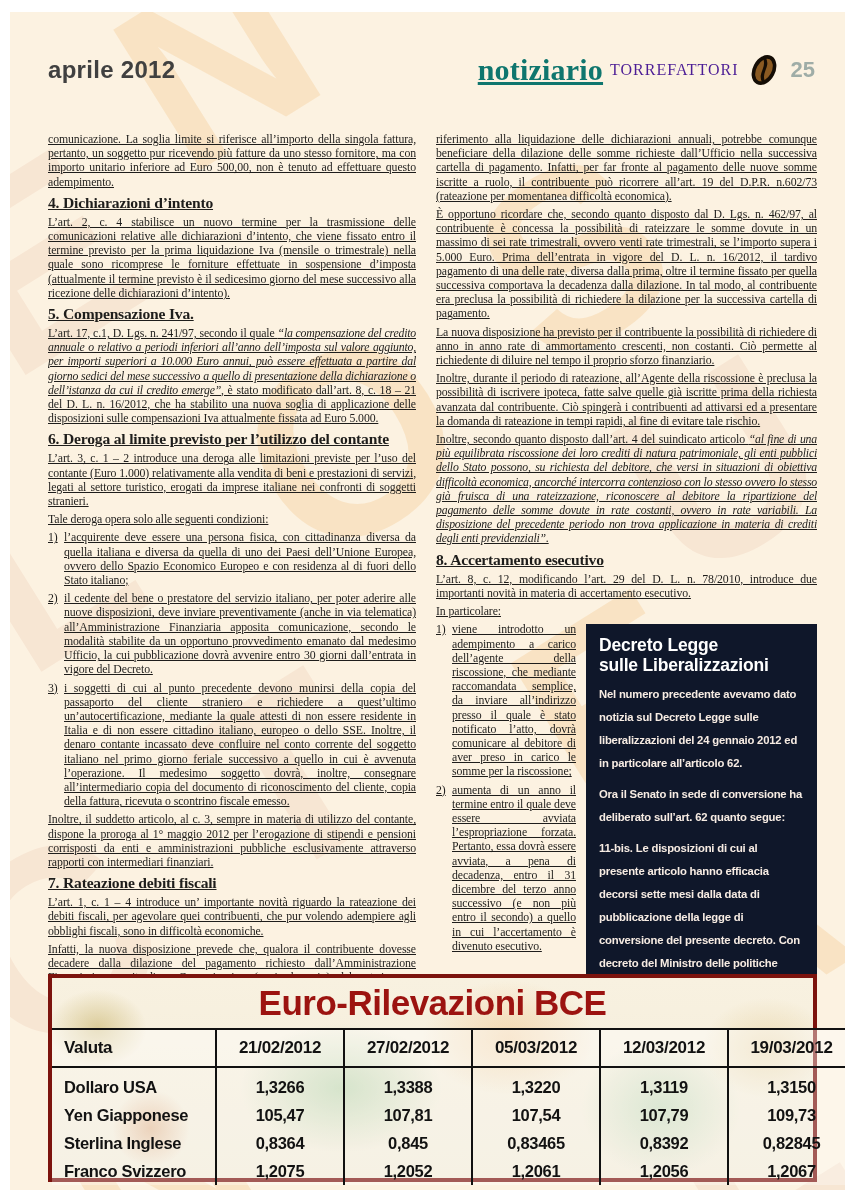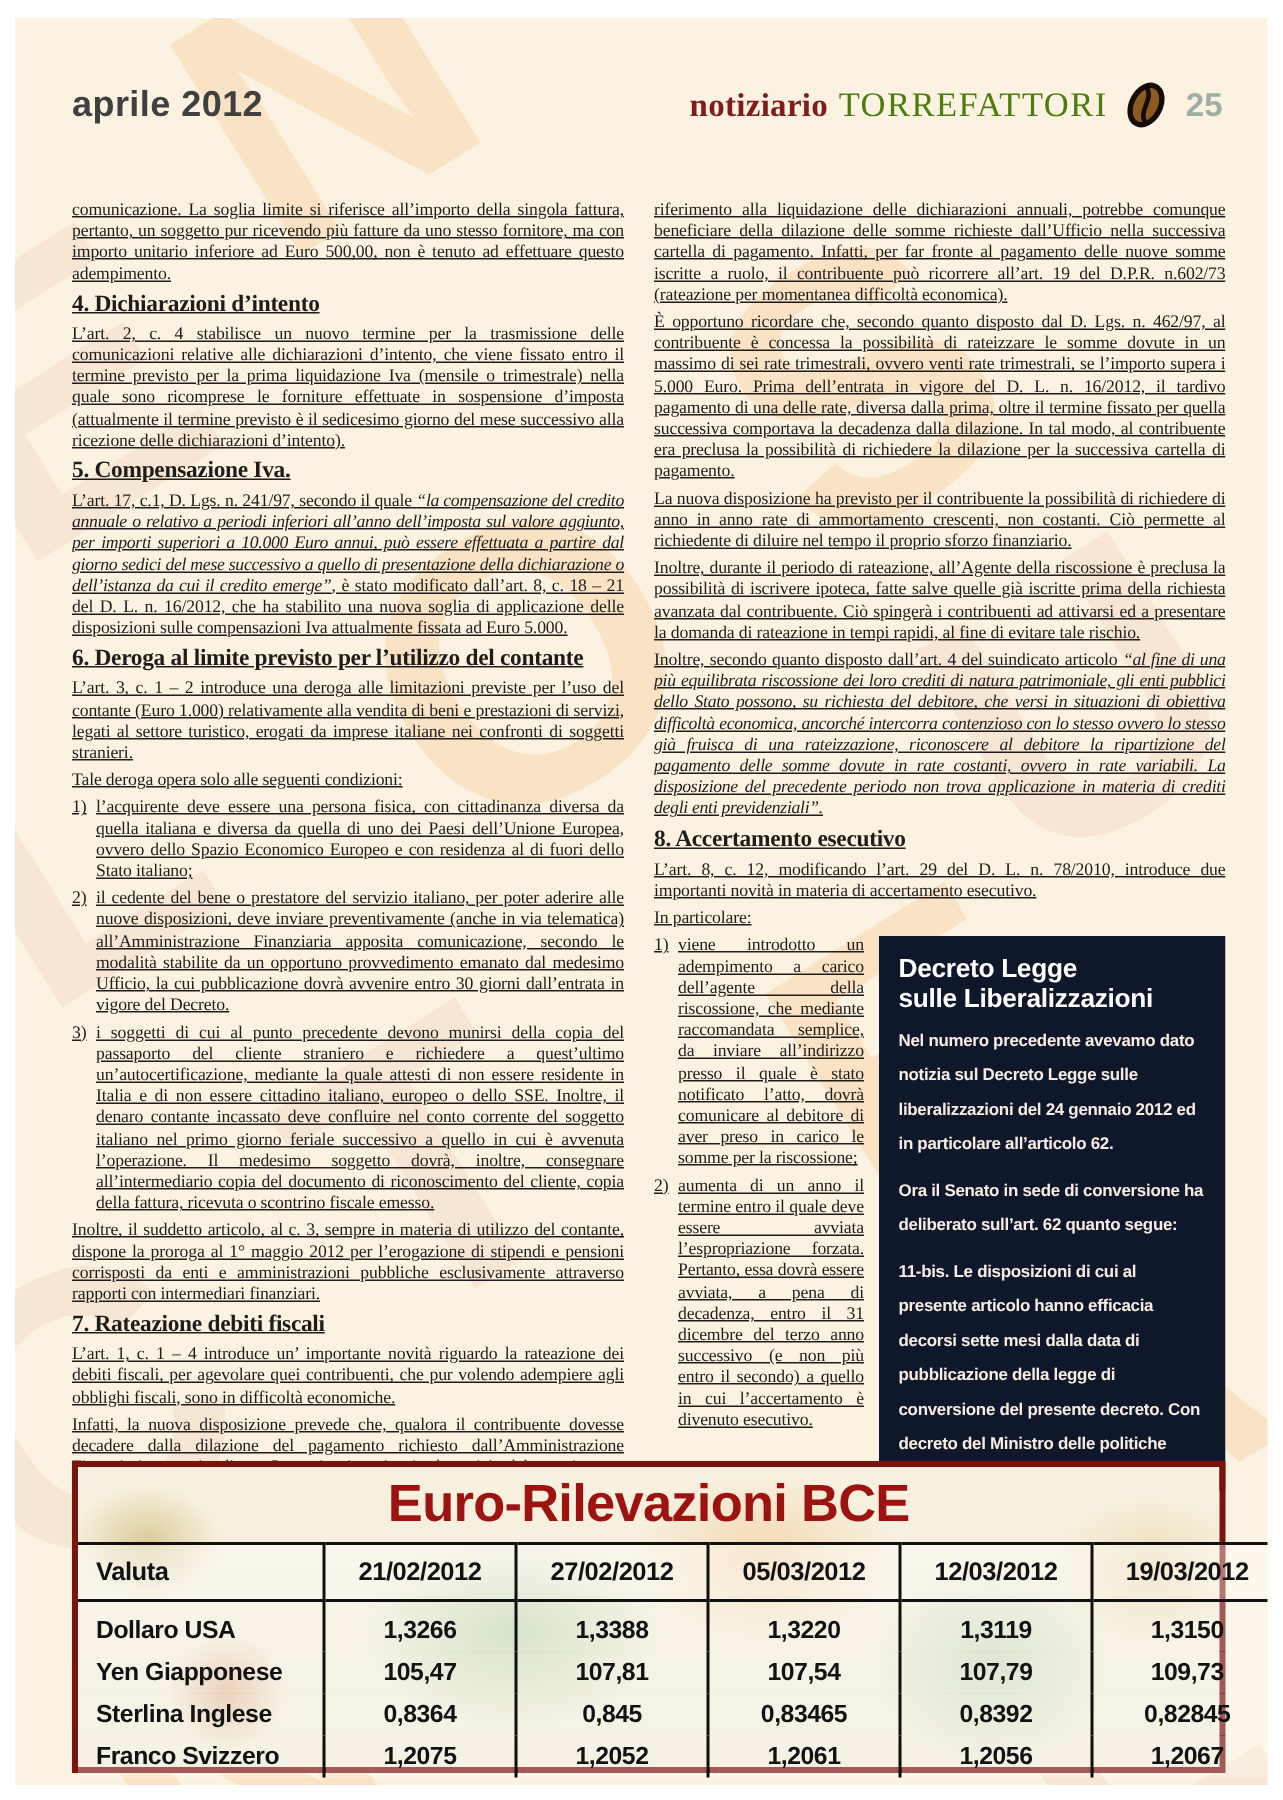--- a/index.html
+++ b/index.html
@@ -10,22 +10,22 @@
   
   .wm{position:absolute;font-family:"Liberation Sans",sans-serif;font-weight:bold;line-height:1;
       pointer-events:none;user-select:none;}
   .wm.c0{color:rgba(193,85,55,0.08);}
   .wm.c1{color:rgba(244,205,152,0.40);}
 
   
   .month{position:absolute;left:38px;top:44px;font-family:"Liberation Sans",sans-serif;
          font-weight:bold;font-size:24px;color:#404040;letter-spacing:.3px;}
   .brand{position:absolute;right:30px;top:40px;display:flex;align-items:center;gap:7px;}
-  .brand .red{font-weight:bold;font-size:22px;color:#7f1d1d;letter-spacing:.2px;}
-  .brand .gray{font-size:23px;color:#4d7c0f;letter-spacing:1px;text-align:right;}
+  .brand .red{font-weight:bold;font-size:30px;color:#0f766e;letter-spacing:.2px;text-decoration:underline;}
+  .brand .gray{font-size:16px;color:#4c1d95;letter-spacing:1px;text-align:right;}
   .brand .pnum{font-family:"Liberation Sans",sans-serif;font-weight:bold;font-size:22px;color:#9fada7;margin-left:2px;}
   .bean{width:36px;height:36px;}
 
   
   .col{position:absolute;top:120px;height:862px;overflow:hidden;color:#1e1d1b;
        font-size:11.8px;line-height:14.2px;letter-spacing:-0.1px;text-align:justify;text-decoration:underline;}
   #col-left{left:38px;width:368px;}
   #col-right{left:426px;width:381px;}
   .para{margin:0 0 4px 0;}
   .para em{font-style:italic;letter-spacing:-0.2px;}

